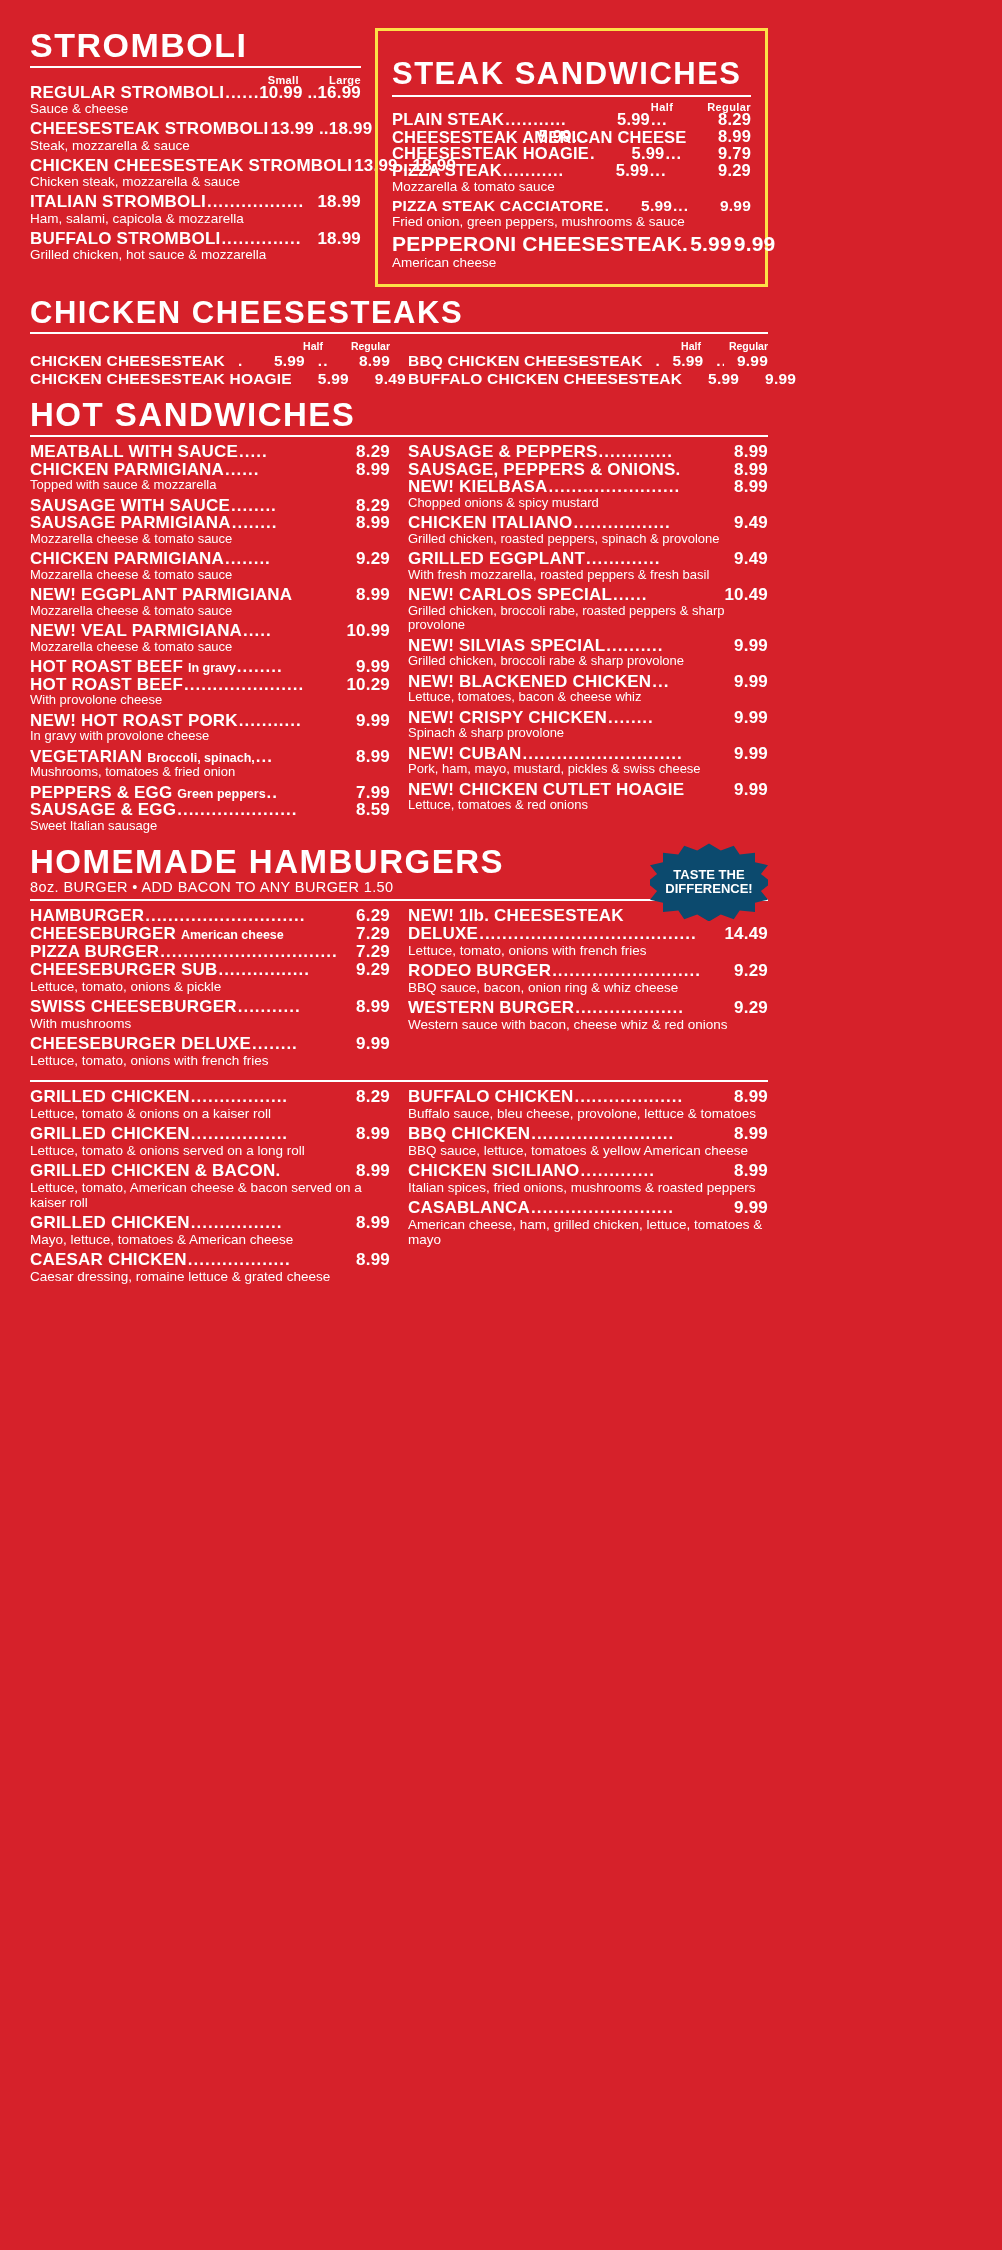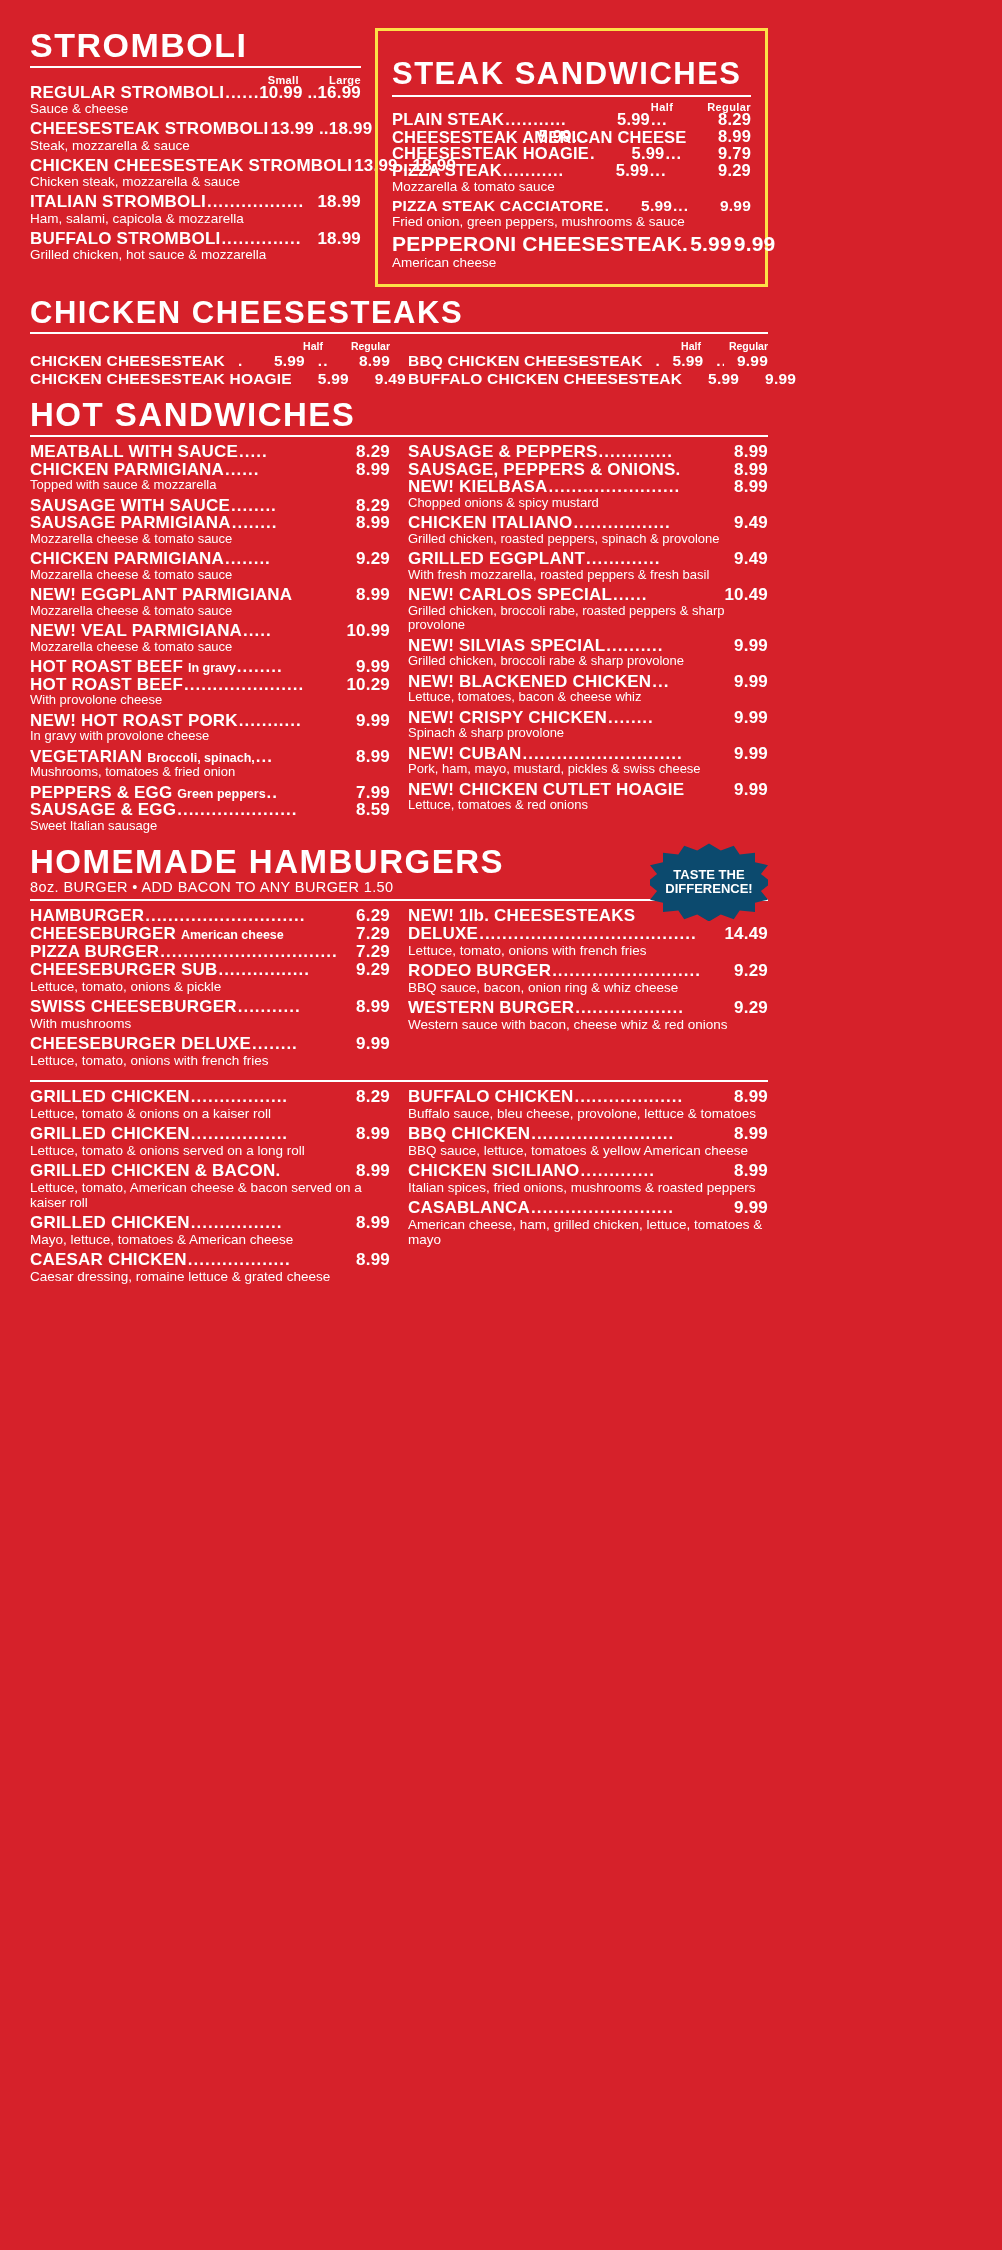--- a/index.html
+++ b/index.html
@@ -503,21 +503,21 @@
               <span class="item-name">CHEESEBURGER DELUXE</span>
               <span class="dots">........</span>
               <span class="price">9.99</span>
             </div>
             <div class="desc">Lettuce, tomato, onions with french fries</div>
           </div>
       </div>
       <div>
         <div>
             <div class="item-line">
-              <span class="item-name">NEW! 1lb. CHEESESTEAKS</span>
+              <span class="item-name">NEW! 1lb. CHEESESTEAK</span>
             </div>
           </div>
         <div>
             <div class="item-line">
               <span class="item-name">DELUXE</span>
               <span class="dots">......................................</span>
               <span class="price">14.49</span>
             </div>
             <div class="desc">Lettuce, tomato, onions with french fries</div>
           </div>

